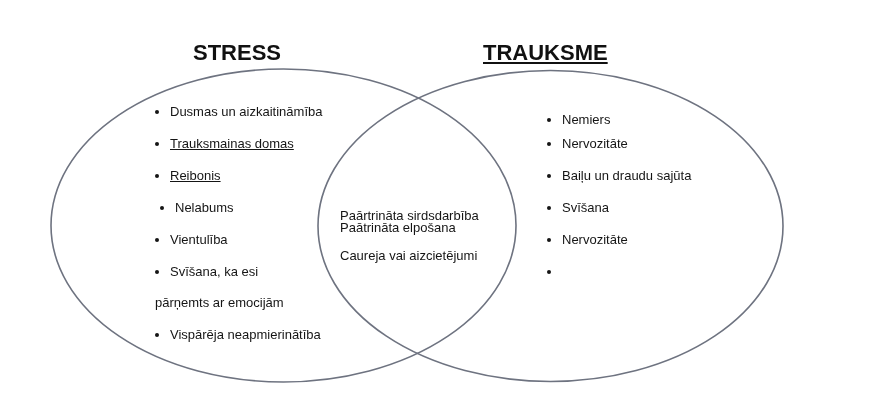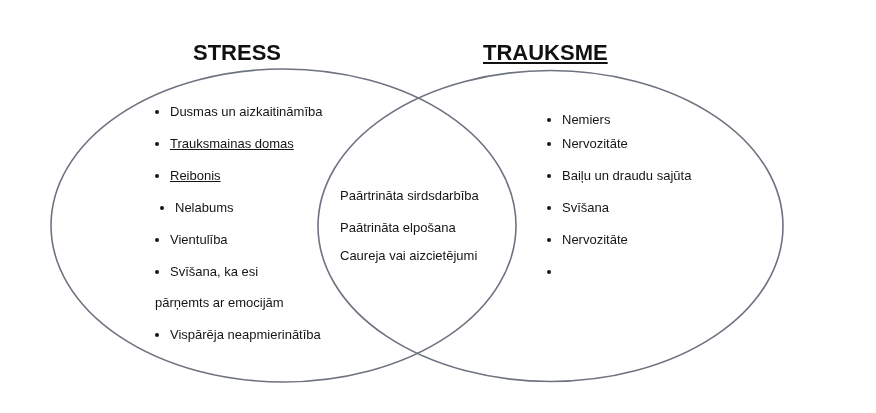--- a/index.html
+++ b/index.html
@@ -70,21 +70,21 @@
 
 <div class="item" style="left:155px; top:104px;"><span class="bullet"></span><span>Dusmas un aizkaitināmība</span></div>
 <div class="item" style="left:155px; top:136px;text-decoration:underline;"><span class="bullet"></span><span>Trauksmainas domas</span></div>
 <div class="item" style="left:155px; top:168px;text-decoration:underline;"><span class="bullet"></span><span>Reibonis</span></div>
 <div class="item" style="left:160px; top:200px;"><span class="bullet"></span><span>Nelabums</span></div>
 <div class="item" style="left:155px; top:232px;"><span class="bullet"></span><span>Vientulība</span></div>
 <div class="item" style="left:155px; top:264px;"><span class="bullet"></span><span>Svīšana, ka esi</span></div>
 <div class="item" style="left:155px; top:295px;text-align:center;"><span>pārņemts ar emocijām</span></div>
 <div class="item" style="left:155px; top:327px;"><span class="bullet"></span><span>Vispārēja neapmierinātība</span></div>
 
-<div class="mid-item" style="left:340px; top:188px;text-align:right;">Paārtrināta sirdsdarbība</div>
+<div class="mid-item" style="left:340px; top:208px;text-align:right;">Paārtrināta sirdsdarbība</div>
 <div class="mid-item" style="left:340px; top:220px;">Paātrināta elpošana</div>
 <div class="mid-item" style="left:340px; top:248px;">Caureja vai aizcietējumi</div>
 
 <div class="item" style="left:547px; top:112px;"><span class="bullet"></span><span>Nemiers</span></div>
 <div class="item" style="left:547px; top:136px;"><span class="bullet"></span><span>Nervozitāte</span></div>
 <div class="item" style="left:547px; top:168px;text-align:center;"><span class="bullet"></span><span>Baiļu un draudu sajūta</span></div>
 <div class="item" style="left:547px; top:200px;"><span class="bullet"></span><span>Svīšana</span></div>
 <div class="item" style="left:547px; top:232px;"><span class="bullet"></span><span>Nervozitāte</span></div>
 <div class="item" style="left:547px; top:264px;"><span class="bullet"></span></div>
 

